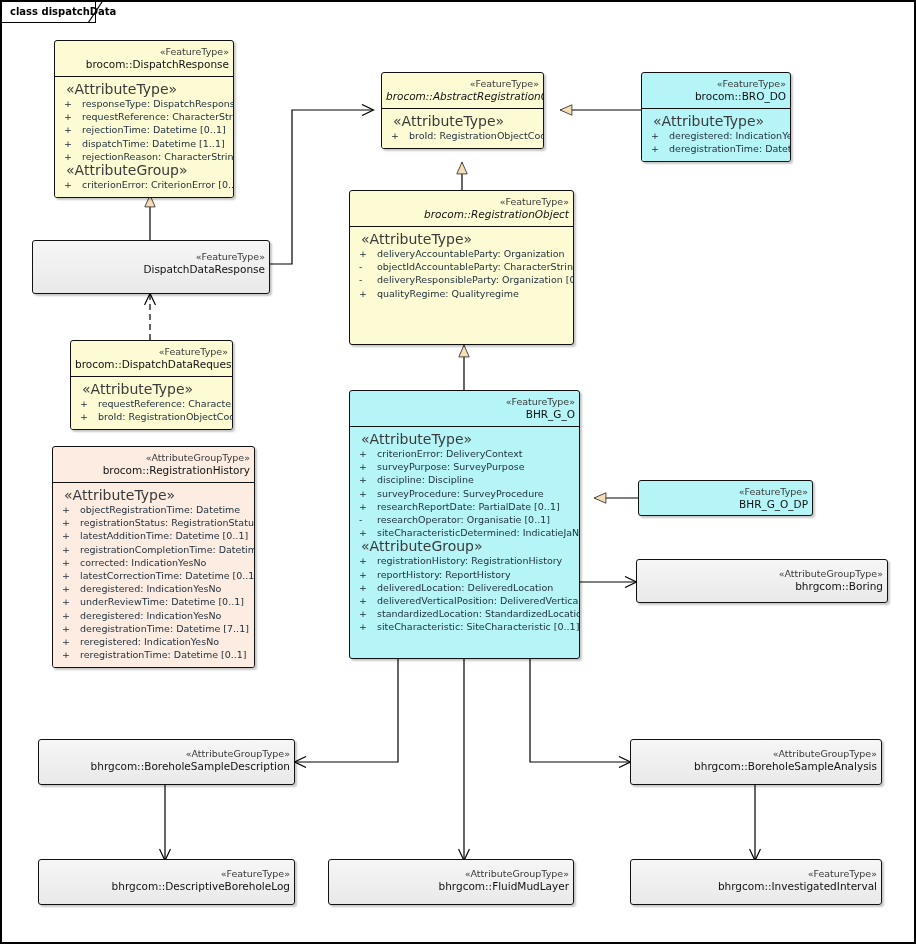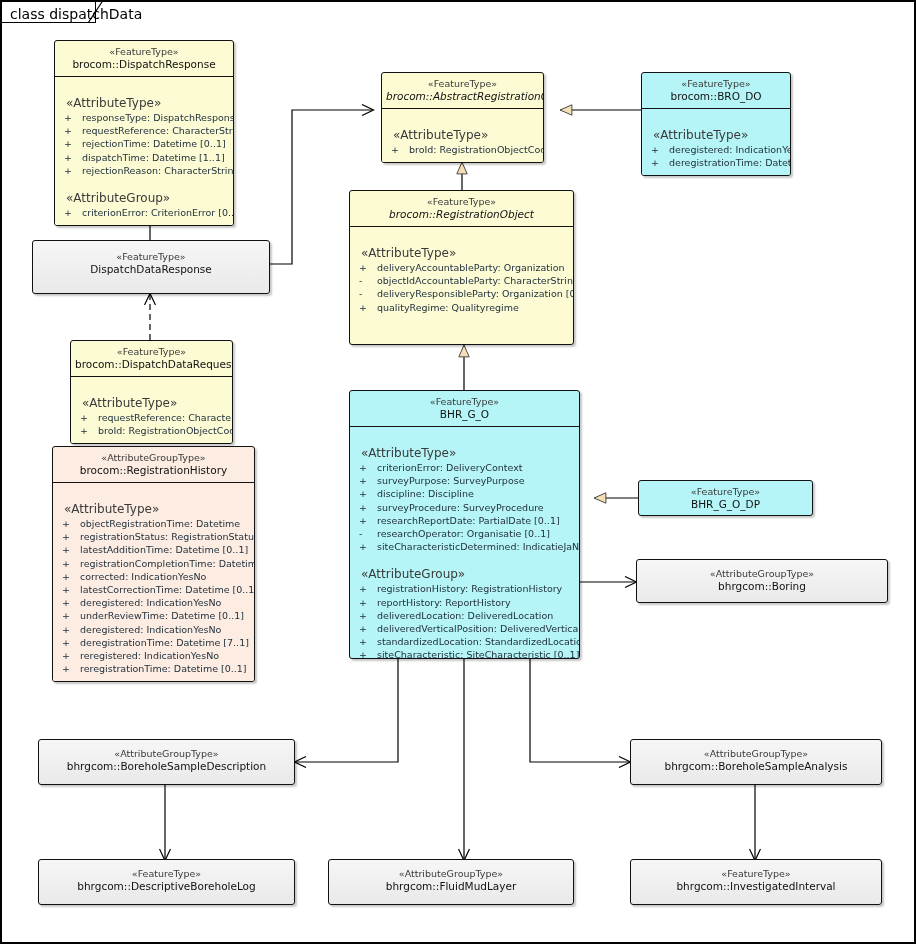--- a/index.html
+++ b/index.html
@@ -4,36 +4,36 @@
 <style>
   html,body{margin:0;padding:0;background:#ffffff;}
   body{font-family:"DejaVu Sans","Liberation Sans",sans-serif;}
   #canvas{position:relative;width:916px;height:944px;background:#ffffff;
           border:2px solid #000;box-sizing:border-box;overflow:hidden;}
 
   
   .frame-tab{position:absolute;left:0;top:0;width:94px;height:21px;
              background:#ffffff;border-right:1px solid #000;border-bottom:1px solid #000;
              box-sizing:border-box;}
-  .frame-tab-label{position:absolute;left:8px;top:4px;font-size:14px;font-weight:normal;
+  .frame-tab-label{position:absolute;left:8px;top:4px;font-size:10px;font-weight:bold;
                    color:#000;white-space:nowrap;}
   .frame-tab-corner{position:absolute;left:86px;top:0;width:22px;height:21px;overflow:hidden;}
 
   
   #wires{position:absolute;left:0;top:0;width:912px;height:940px;}
 
   
   .node{position:absolute;box-sizing:border-box;border:1.4px solid #111;
         box-shadow:2px 2px 2px rgba(0,0,0,0.22);border-radius:3px;overflow:hidden;}
-  .node .head{padding:5px 4px 5px 4px;text-align:center;box-sizing:border-box;}
+  .node .head{padding:5px 4px 5px 4px;text-align:right;box-sizing:border-box;}
   .node .st{font-size:9.5px;color:#3a3a3a;line-height:12px;white-space:nowrap;}
   .node .nm{font-size:10.5px;font-weight:normal;color:#111;line-height:13px;white-space:nowrap;}
   .node .nm.italic{font-style:italic;}
   .node .body{border-top:1.6px solid #111;padding:5px 3px 6px 3px;box-sizing:border-box;}
-  .node .grp{font-size:12px;color:#3a3a3a;margin:15px 0 1px 8px;line-height:13px;white-space:nowrap;}
+  .node .grp{font-size:14px;color:#3a3a3a;margin:1px 0 1px 8px;line-height:13px;white-space:nowrap;}
   .attr{font-size:9.5px;color:#22323f;line-height:13.2px;white-space:nowrap;position:relative;
         padding-left:24px;}
   .attr .vis{position:absolute;left:6px;top:0;width:10px;color:#22323f;}
 
   
   .yellow{background:#fcfbd4;}
   .yellow .body{background:#fcfbd4;}
   .cyan{background:#b6f5f7;}
   .cyan .body{background:#b6f5f7;}
   .grey{background:#efefef;background:linear-gradient(#f6f6f6,#e9e9e9);}

